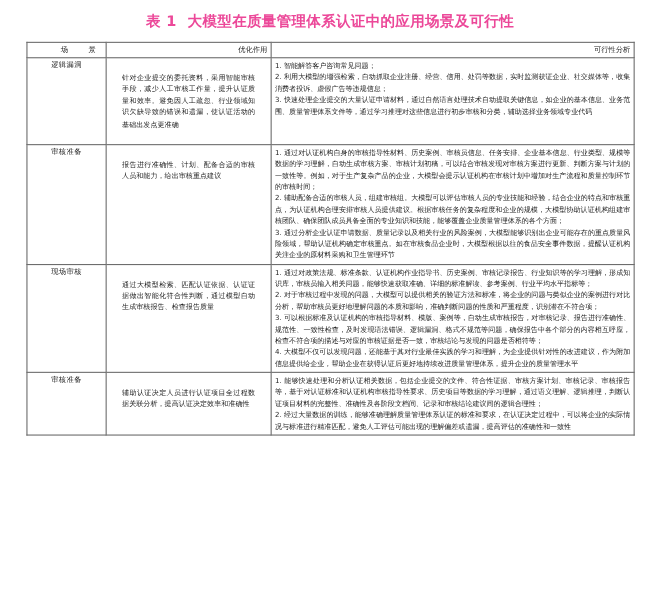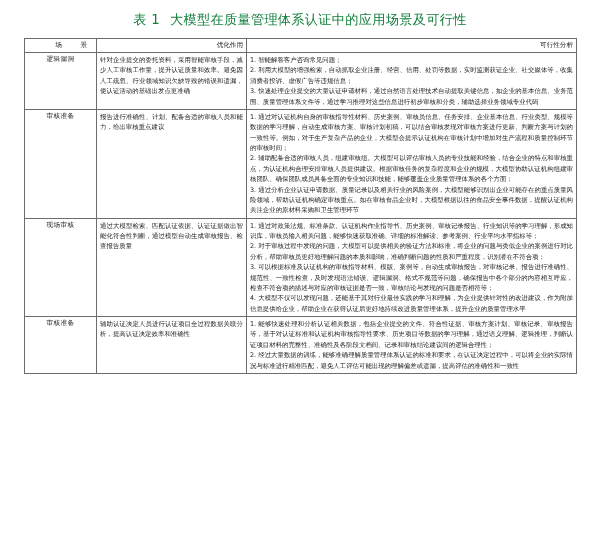--- a/index.html
+++ b/index.html
@@ -17,25 +17,25 @@
   .page {
     width: 600px;
     height: 548px;
     box-sizing: border-box;
     padding: 0 24px;
     position: relative;
   }
   .table-caption {
     text-align: center;
     font-size: 13.2px;
-    font-weight: normal;
+    font-weight: bold;
     letter-spacing: 0.3px;
     padding-top: 11px;
     padding-bottom: 9px;
-    color: #15803d;
+    color: #ec4899;
     white-space: nowrap;
   }
   .caption-num { margin-right: 10px; }
 
   table.cert-table {
     width: 552px;
     border-collapse: collapse;
     table-layout: fixed;
     border-top: 1.3px solid #3a3a3a;
     border-bottom: 1.3px solid #3a3a3a;
@@ -79,21 +79,21 @@
   td.feas-cell {
     font-size: 6.4px;
     line-height: 1.62;
     letter-spacing: 0.02px;
   }
   .feas-item {
     text-align: justify;
     text-justify: inter-ideograph;
     margin: 0;
   }
-  .opt-text { margin: 0; }
+  .opt-text { margin: 11px; }
 </style>
 </head>
 <body>
 
 <div class="page">
 
   <div class="table-caption">
     <span class="caption-num">表 1</span><span>大模型在质量管理体系认证中的应用场景及可行性</span>
   </div>
 

